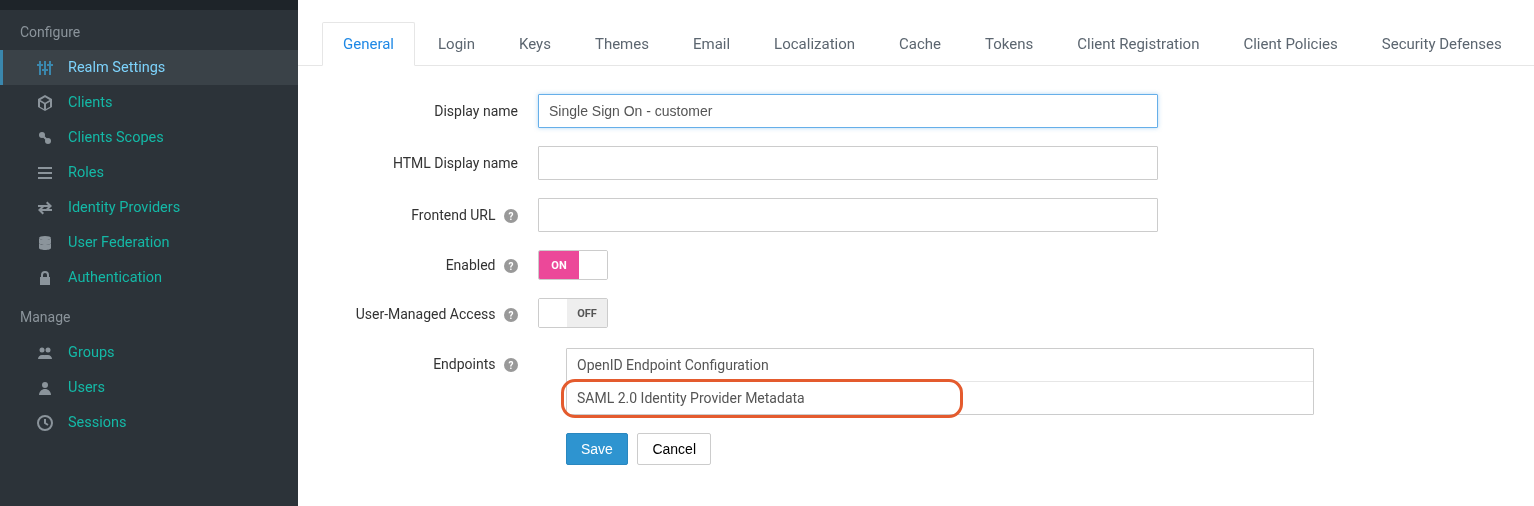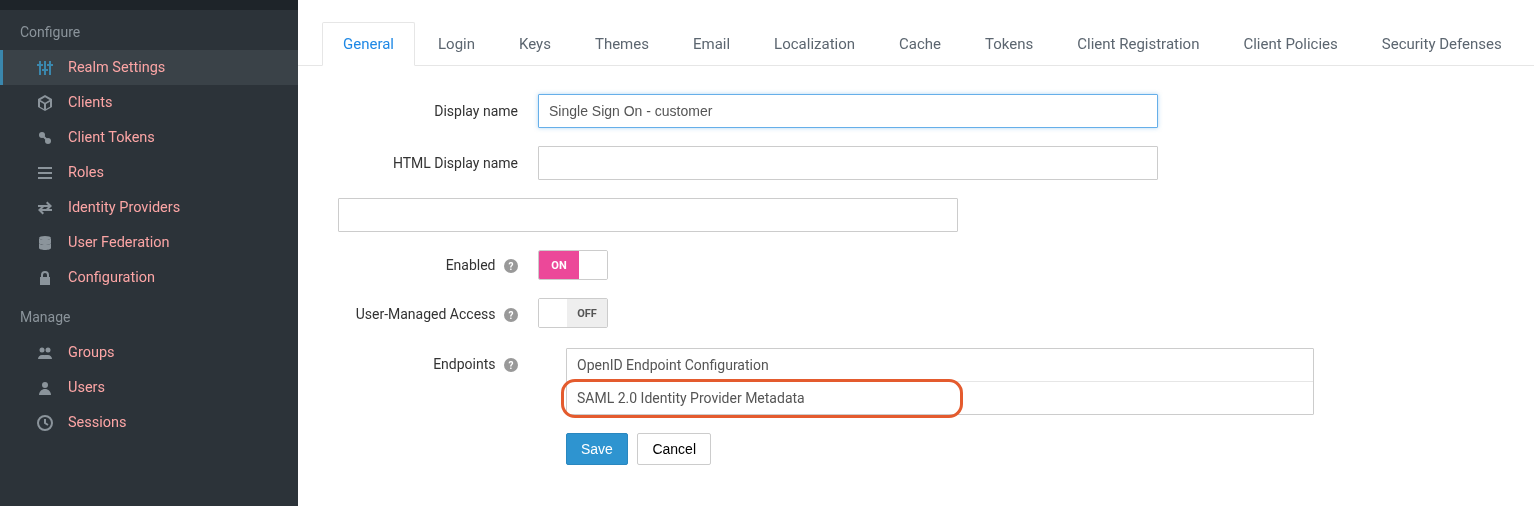--- a/index.html
+++ b/index.html
@@ -30,26 +30,26 @@
     .sidebar-section-title {
       padding: 14px 20px 10px 20px;
       font-size: 14px;
       color: #8b949b;
     }
     .sidebar-item {
       display: flex;
       align-items: center;
       padding: 9px 20px 9px 36px;
       cursor: pointer;
-      color: #fca5a5;
+      color: #14b8a6;
       font-size: 14.5px;
     }
     .sidebar-item.active {
       background: #3a4248;
-      color: #fca5a5;
+      color: #7dd3fc;
       border-left: 3px solid #3a87ad;
       padding-left: 33px;
     }
     .sidebar-item .icon {
       width: 18px;
       margin-right: 14px;
       display: inline-flex;
       justify-content: center;
       align-items: center;
       color: #8b949b;
@@ -253,21 +253,21 @@
   </div>
 
   <div class="sidebar-item">
     <span class="icon">
       <svg viewBox="0 0 16 16" fill="currentColor">
           <circle cx="5" cy="5" r="3"></circle>
           <circle cx="11" cy="11" r="3"></circle>
           <path d="M6 6l4 4" stroke="currentColor" stroke-width="2"></path>
         </svg>
     </span>
-    <span>Client Tokens</span>
+    <span>Clients Scopes</span>
   </div>
 
   <div class="sidebar-item">
     <span class="icon">
       <svg viewBox="0 0 16 16" fill="currentColor">
           <rect x="1" y="2" width="14" height="2"></rect>
           <rect x="1" y="7" width="14" height="2"></rect>
           <rect x="1" y="12" width="14" height="2"></rect>
         </svg>
     </span>
@@ -293,21 +293,21 @@
     </span>
     <span>User Federation</span>
   </div>
 
   <div class="sidebar-item">
     <span class="icon">
       <svg viewBox="0 0 16 16" fill="currentColor">
           <path d="M4 7V5a4 4 0 018 0v2h1v8H3V7h1zm2 0h4V5a2 2 0 00-4 0v2z"></path>
         </svg>
     </span>
-    <span>Configuration</span>
+    <span>Authentication</span>
   </div>
 
   <div class="sidebar-section-title">Manage</div>
 
   <div class="sidebar-item">
     <span class="icon">
       <svg viewBox="0 0 16 16" fill="currentColor">
           <circle cx="5" cy="5" r="2.5"></circle>
           <circle cx="11" cy="5" r="2.5"></circle>
           <path d="M1 14c0-2.2 1.8-4 4-4h2c2.2 0 4 1.8 4 4H1zm8 0c0-1.5-.6-2.8-1.5-3.7.5-.2 1-.3 1.5-.3h2c2.2 0 4 1.8 4 4H9z"></path>
@@ -364,20 +364,24 @@
     </div>
 
     <div class="form-row">
       <div class="form-label">HTML Display name</div>
       <div class="form-control">
         <input type="text" value="" style="">
       </div>
     </div>
 
     <div class="form-row">
+      <div class="form-label">
+        <span>Frontend URL</span>
+        <span class="help-icon">?</span>
+      </div>
       <div class="form-control">
         <input type="text" value="" style="">
       </div>
     </div>
 
     <div class="form-row">
       <div class="form-label">
         <span>Enabled</span>
         <span class="help-icon">?</span>
       </div>

